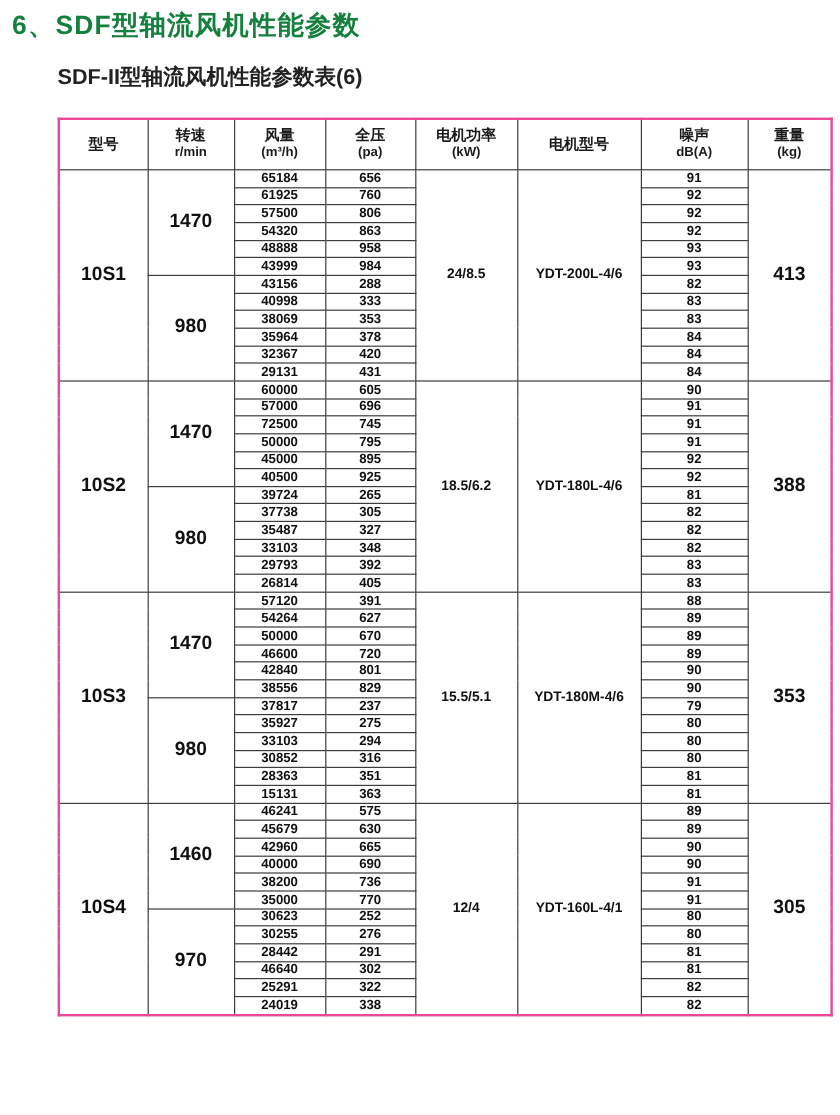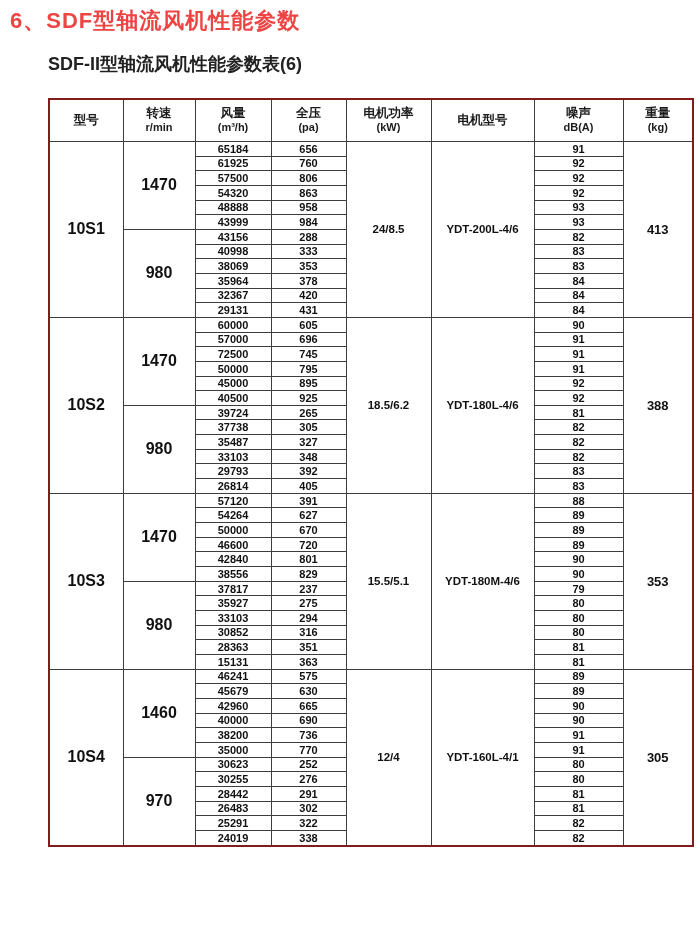--- a/index.html
+++ b/index.html
@@ -4,45 +4,45 @@
 <style>
   html,body{margin:0;padding:0;}
   body{
     width:700px;height:929px;background:#ffffff;
     font-family:"Liberation Sans","DejaVu Sans",sans-serif;
     color:#1b1b1b;
   }
   .page{position:relative;width:700px;height:929px;background:#ffffff;overflow:hidden;}
   .doc-title{
     position:absolute;left:10px;top:6px;
-    font-size:22px;font-weight:700;letter-spacing:1px;color:#ef4444;
+    font-size:22px;font-weight:700;letter-spacing:1px;color:#15803d;
     white-space:nowrap;
     text-align:center;
   }
   .table-title{
     position:absolute;left:48px;top:52px;width:644px;
     font-size:18px;font-weight:700;color:#222;
     white-space:nowrap;
   }
   table.perf{
     position:absolute;left:48px;top:98px;width:644px;height:749px;
     border-collapse:collapse;table-layout:fixed;
-    border:2px solid #7f1d1d;
+    border:2px solid #ec4899;
   }
   table.perf th, table.perf td{
     border:1px solid #3d3d3d;
     text-align:center;vertical-align:middle;
     padding:0;overflow:hidden;white-space:nowrap;
   }
   thead th{height:41px;font-size:12.5px;font-weight:700;line-height:1.25;color:#1b1b1b;}
   thead th .unit{display:block;font-size:11px;font-weight:700;}
   tbody td{font-size:11px;font-weight:700;color:#111;}
   td.model-cell, td.speed-cell{font-size:16px;}
   td.power-cell, td.motor-cell{font-size:11.5px;}
-  td.weight-cell{font-size:13px;}
+  td.weight-cell{font-size:16px;}
 </style>
 </head>
 <body>
 
 <div class="page">
   <div class="doc-title">6、SDF型轴流风机性能参数</div>
   <div class="table-title">SDF-II型轴流风机性能参数表(6)</div>
   <table class="perf">
     <colgroup>
       <col style="width:74px">
@@ -310,21 +310,21 @@
           <td class="flow-cell">30255</td>
           <td class="pressure-cell">276</td>
           <td class="noise-cell">80</td>
         </tr>
         <tr>
           <td class="flow-cell">28442</td>
           <td class="pressure-cell">291</td>
           <td class="noise-cell">81</td>
         </tr>
         <tr>
-          <td class="flow-cell">26483</td>
+          <td class="flow-cell">46640</td>
           <td class="pressure-cell">302</td>
           <td class="noise-cell">81</td>
         </tr>
         <tr>
           <td class="flow-cell">25291</td>
           <td class="pressure-cell">322</td>
           <td class="noise-cell">82</td>
         </tr>
         <tr>
           <td class="flow-cell">24019</td>

